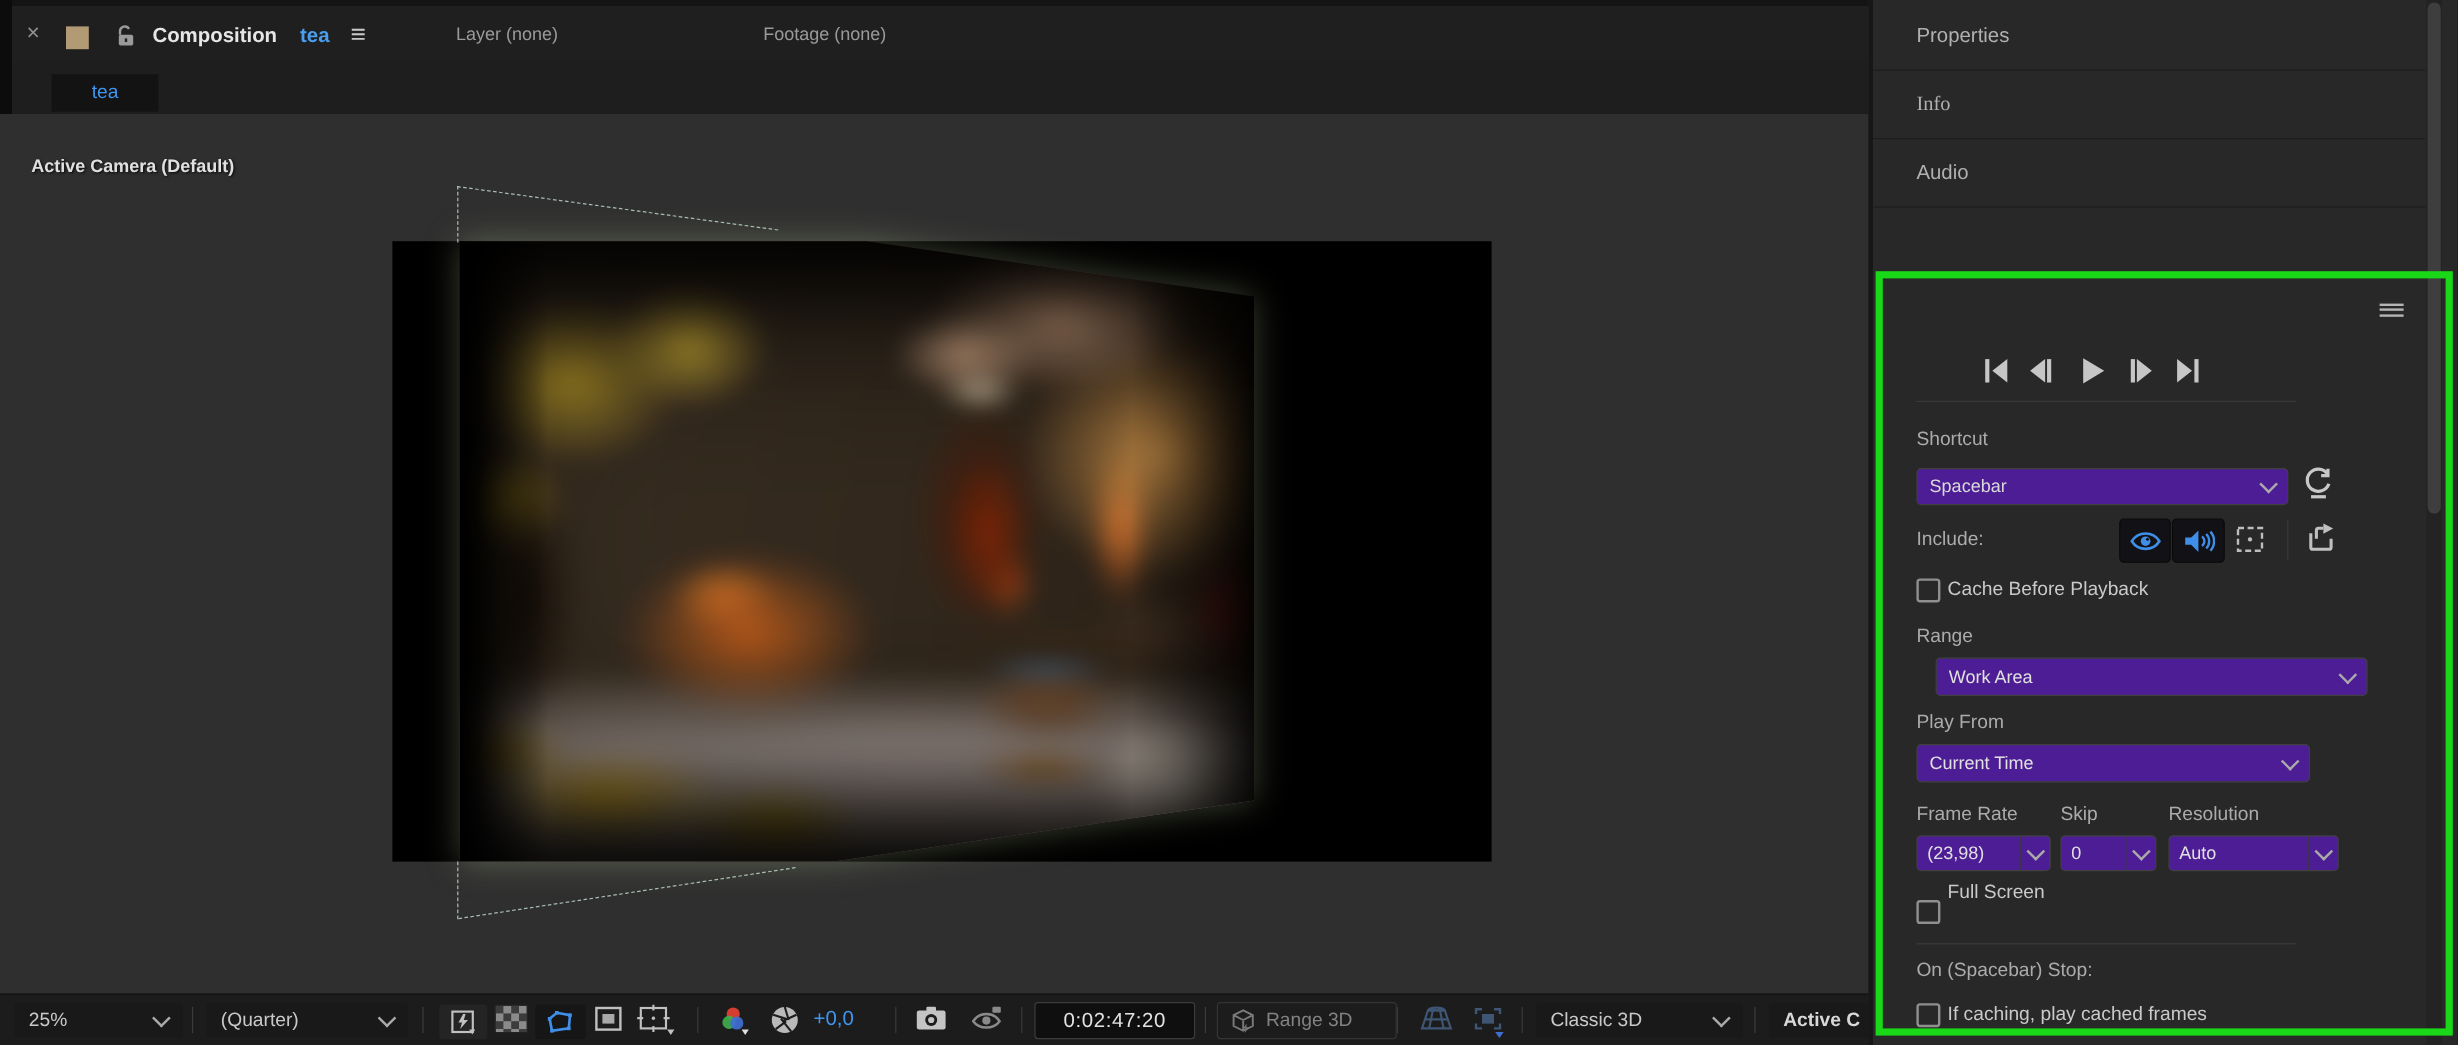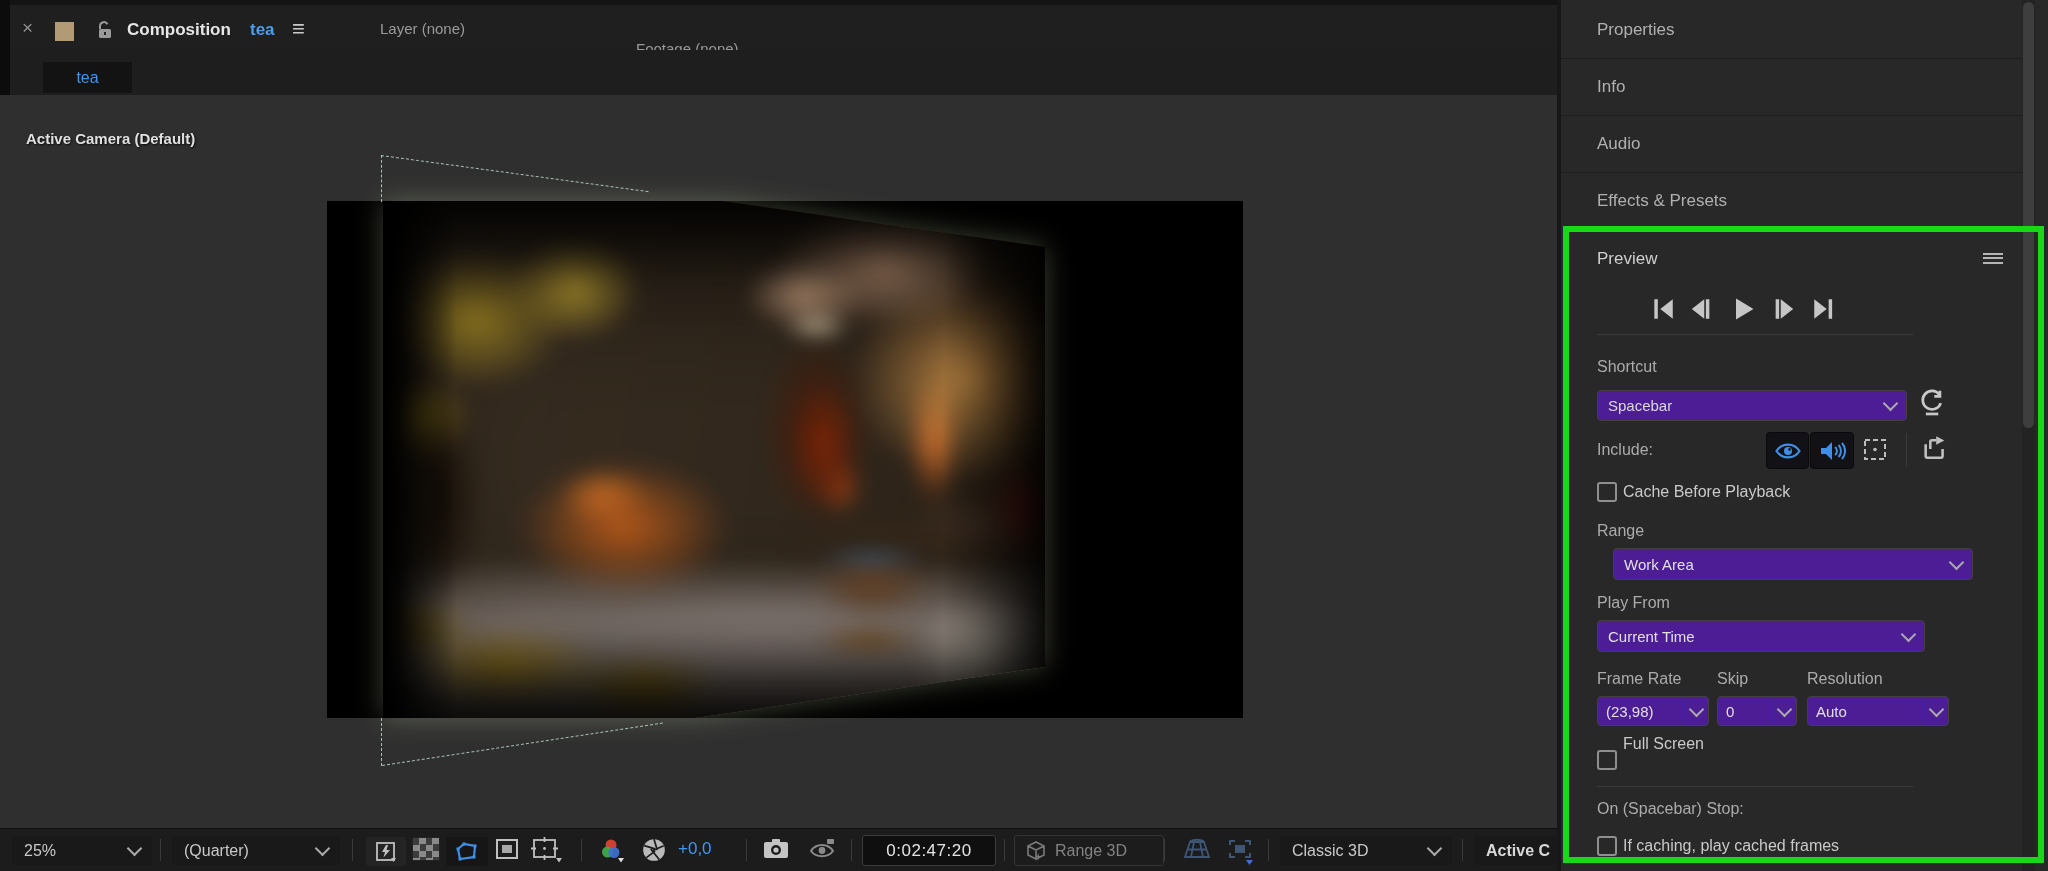--- a/index.html
+++ b/index.html
@@ -126,21 +126,21 @@
       <svg width="18" height="20" viewBox="0 0 18 20">
         <path d="M4 9 V6 a4 4 0 0 1 7.5 -1.8" stroke="#9a9a9a" stroke-width="2" fill="none"></path>
         <rect x="3" y="9" width="12" height="9" rx="1.5" fill="#9a9a9a"></rect>
         <rect x="8" y="12" width="2" height="3" fill="#222"></rect>
       </svg>
     </div>
     <div class="abs comp-label">Composition</div>
     <div class="abs comp-name">tea</div>
     <div class="abs bar-menu">≡</div>
     <div class="abs tab-dim" style="left:380px;">Layer (none)</div>
-    <div class="abs tab-dim" style="left:636px;margin-top:20px;">Footage (none)</div>
+    <div class="abs tab-dim" style="left:636px;">Footage (none)</div>
     <div class="abs active-underline"></div>
   </div>
   <div class="abs subbar">
     <div class="abs tea-tab" style="left:43px;top:12px;">tea</div>
   </div>
   <div class="abs edge-black"></div>
 
   <div class="abs viewer">
     <div class="abs cam-label">Active Camera (Default)</div>
 
@@ -277,27 +277,25 @@
     <div class="fsep" style="left:1462px;"></div>
     <div class="fbox" style="left:1474px;width:130px;">
       <span style="font-weight:700;color:#d8d8d8;">Active C</span>
     </div>
   </div>
 
   <div class="abs panel-divider"></div>
   <div class="abs rightpanel">
     <div class="rp-item" style="top:20px;">Properties</div>
     <div class="rp-div" style="top:58px;"></div>
-    <div class="rp-item" style="top:77px;">Info</div>
+    <div class="rp-item" style="top:77px;font-family:Liberation Serif, serif;">Info</div>
     <div class="rp-div" style="top:115px;"></div>
     <div class="rp-item" style="top:134px;">Audio</div>
     <div class="rp-div" style="top:172px;"></div>
-    <div class="rp-item" style="top:191px;">Effects &amp; Presets</div>
-
-    <div class="rp-item" style="top:249px;color:#cfcfcf;">Preview</div>
+
     <div style="position:absolute;left:422px;top:250px;">
       <div class="hline"></div>
         <div class="hline"></div>
         <div class="hline"></div>
     </div>
 
     <div style="position:absolute;left:89px;top:296px;">
       <svg width="26" height="26" viewBox="0 0 24 24" fill="#c6c6c6">
           <rect x="4" y="3" width="3.2" height="18"></rect>
           <path d="M21 3 L9.5 12 L21 21 Z"></path>

